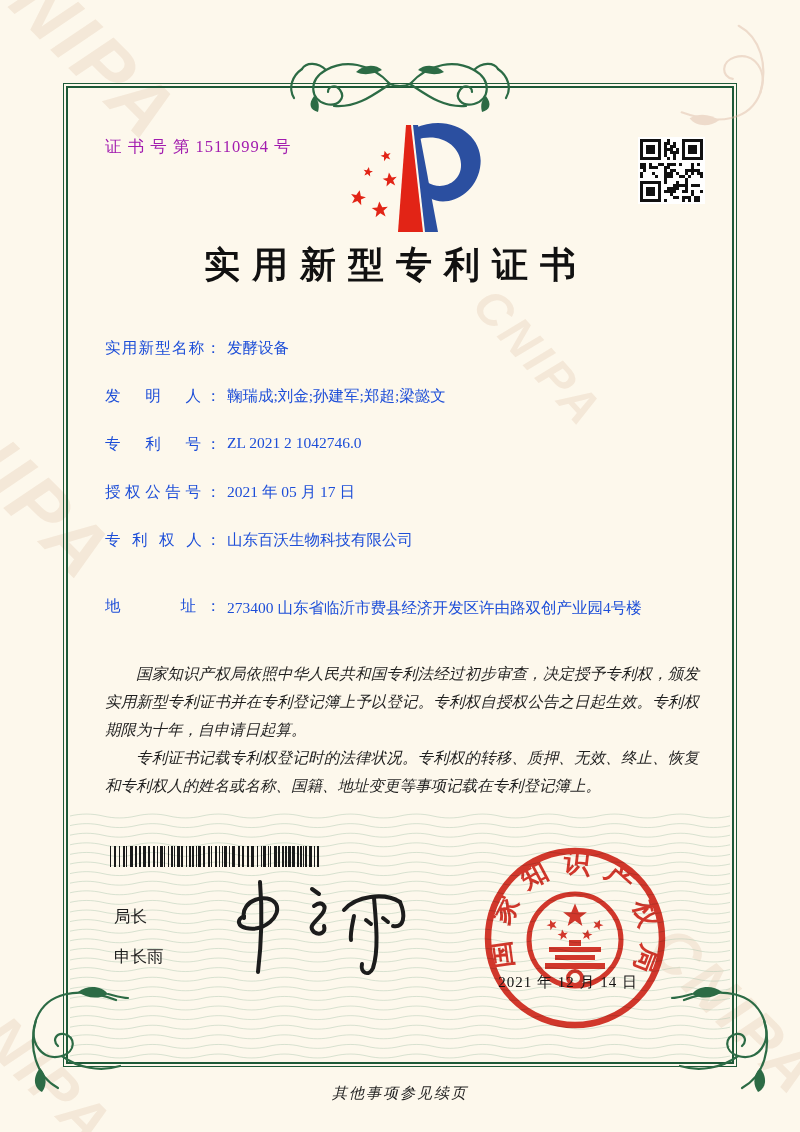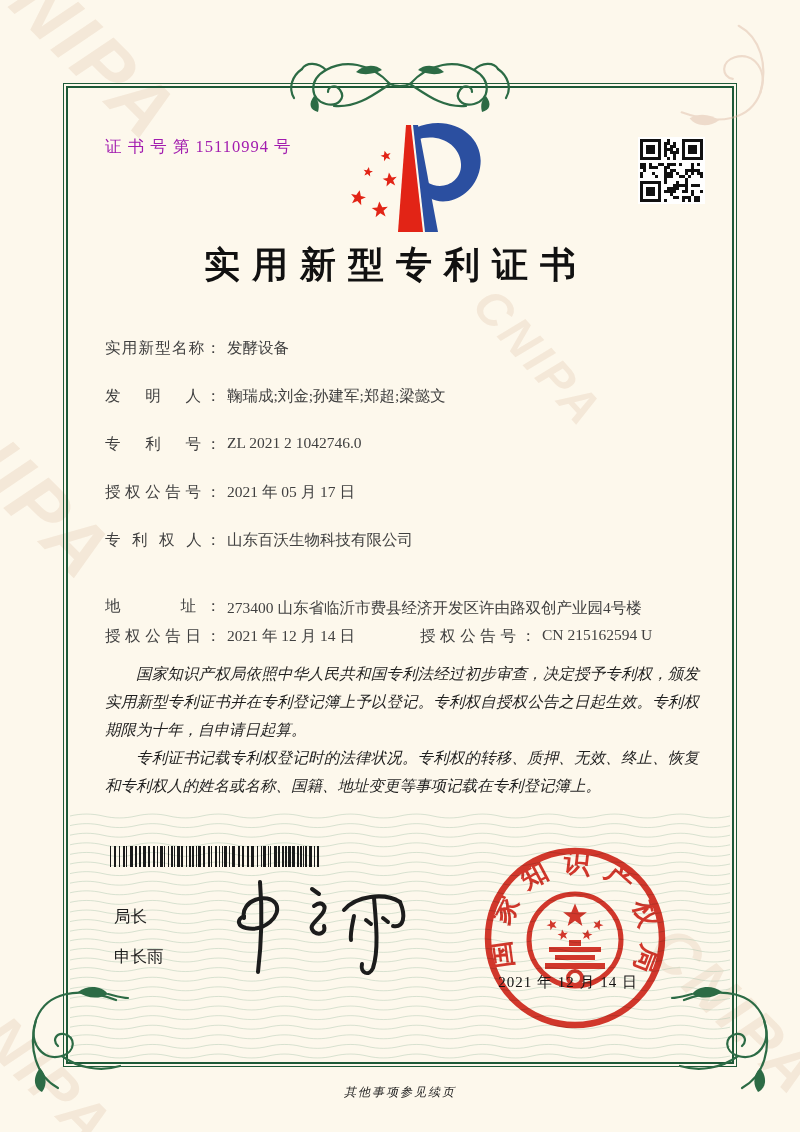--- a/index.html
+++ b/index.html
@@ -39,21 +39,21 @@
   .flourish-tr{ position:absolute; left:662px; top:12px; width:118px; height:118px; transform:scale(-1,-1); opacity:.45; }
   
   .cert-no{ position:absolute; left:105px; top:136px; font-size:16.5px; color:#a21caf; letter-spacing:1px; }
   .logo{ position:absolute; left:346px; top:122px; width:140px; height:115px; }
   .qr{ position:absolute; left:638px; top:137px; width:67px; height:67px; background:#fff; padding:2px; }
   .title{
     position:absolute; left:0; top:241px; width:792px; text-align:center;
     font-size:36px; font-weight:bold; color:#111; letter-spacing:12px;
   }
   
-  .frow{ position:absolute; left:105px; font-size:15.5px; color:#404040; }
+  .frow{ position:absolute; left:105px; font-size:15.5px; color:#1d4ed8; }
   .flabel{
     display:inline-block; width:116px; text-align:justify; text-align-last:justify;
     vertical-align:top;
   }
   .fvalue{ display:inline-block; margin-left:6px; vertical-align:top; }
   .fvalue-wrap{ width:452px; line-height:24px; }
   .frow2-pair{ position:absolute; left:315px; top:0; white-space:nowrap; }
   .r-name{ top:338px; } .r-inv{ top:386px; } .r-patno{ top:434px; }
   .r-appdate{ top:482px; } .r-patentee{ top:530px; } .r-addr{ top:572px;margin-top:24px; }
   .r-grant{ top:626px; width:640px; }
@@ -64,21 +64,21 @@
     font-style:italic;
   }
   .body-text p{ text-indent:2em; }
   
   .barcode{ position:absolute; left:110px; top:846px; width:212px; height:21px; }
   .director{ position:absolute; left:114px; top:896px; font-family:"Liberation Sans","DejaVu Sans",sans-serif; font-size:16.5px; color:#1d1d1d; line-height:40px; }
   .sig{ position:absolute; left:216px; top:876px; width:210px; height:104px; }
   .seal{ position:absolute; left:480px; top:843px; width:190px; height:190px; opacity:.93; mix-blend-mode:multiply; }
   .seal-date{ position:absolute; left:486px; top:973px; width:164px; text-align:center; font-size:15px; color:#111; letter-spacing:1px; }
   .page-num{ position:absolute; left:0; top:1034px; width:800px; text-align:center; font-size:13.5px; color:#222; }
-  .cont-note{ position:absolute; left:0; top:1084px; width:800px; text-align:center; font-size:12px; font-style:italic; letter-spacing:2px; color:#1f1f1f; }
+  .cont-note{ position:absolute; left:0; top:1084px; width:800px; text-align:center; font-size:15px; font-style:italic; letter-spacing:2px; color:#1f1f1f; }
   .green-stroke{ fill:none; stroke:#2c6b45; stroke-width:2.2; stroke-linecap:round; }
   .green-fill{ fill:#2c6b45; stroke:none; }
   .pink-stroke{ fill:none; stroke:#dcb9a5; stroke-width:2.2; stroke-linecap:round; }
   .pink-fill{ fill:#dcb9a5; stroke:none; }
 </style>
 </head>
 <body>
 
 <div class="page">
 
@@ -404,26 +404,20 @@
   </div>
   <div class="frow r-appdate">
     <span class="flabel">授权公告号：</span><span class="fvalue">2021 年 05 月 17 日</span>
   </div>
   <div class="frow r-patentee">
     <span class="flabel">专 利 权 人：</span><span class="fvalue">山东百沃生物科技有限公司</span>
   </div>
   <div class="frow r-addr">
     <span class="flabel">地　　址：</span><span class="fvalue fvalue-wrap">273400  山东省临沂市费县经济开发区许由路双创产业园4号楼</span>
   </div>
-  <div class="frow r-grant">
-    <span class="flabel">授权公告日：</span><span class="fvalue">2021 年 12 月 14 日</span>
-    <span class="frow2-pair">
-      <span class="flabel">授权公告号：</span><span class="fvalue">CN 215162594 U</span>
-    </span>
-  </div>
 
   <div class="body-text">
     <p>国家知识产权局依照中华人民共和国专利法经过初步审查，决定授予专利权，颁发实用新型专利证书并在专利登记簿上予以登记。专利权自授权公告之日起生效。专利权期限为十年，自申请日起算。</p>
     <p>专利证书记载专利权登记时的法律状况。专利权的转移、质押、无效、终止、恢复和专利权人的姓名或名称、国籍、地址变更等事项记载在专利登记簿上。</p>
   </div>
 
   <div class="barcode">
     <svg id="bcsvg" width="212" height="21" xmlns="http://www.w3.org/2000/svg">
         <rect x="0" y="0" width="1" height="21" fill="#1a1a1a"></rect>
         <rect x="4" y="0" width="2" height="21" fill="#1a1a1a"></rect>

